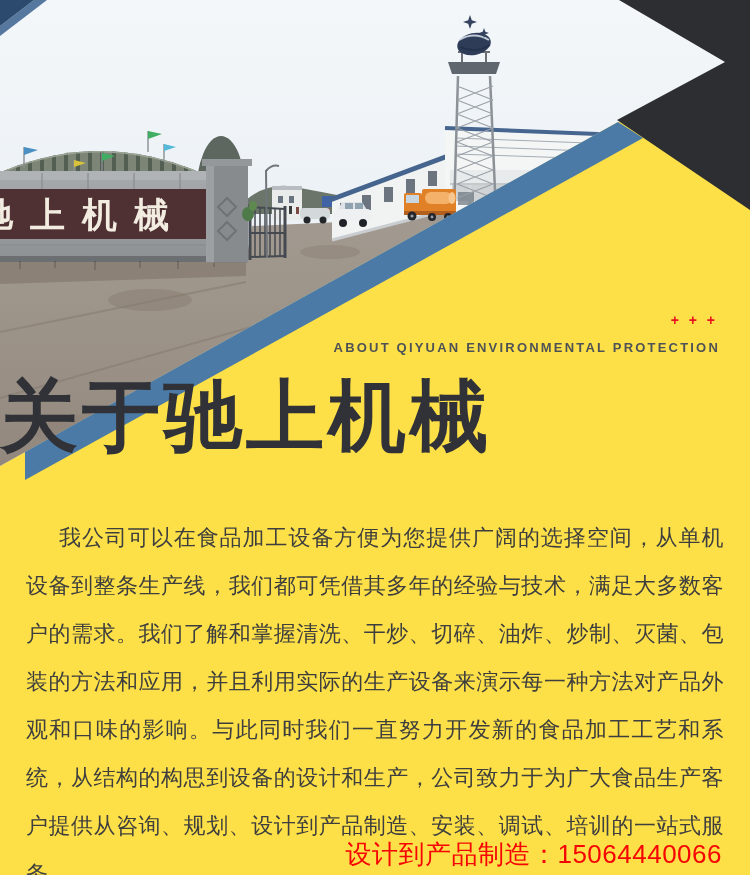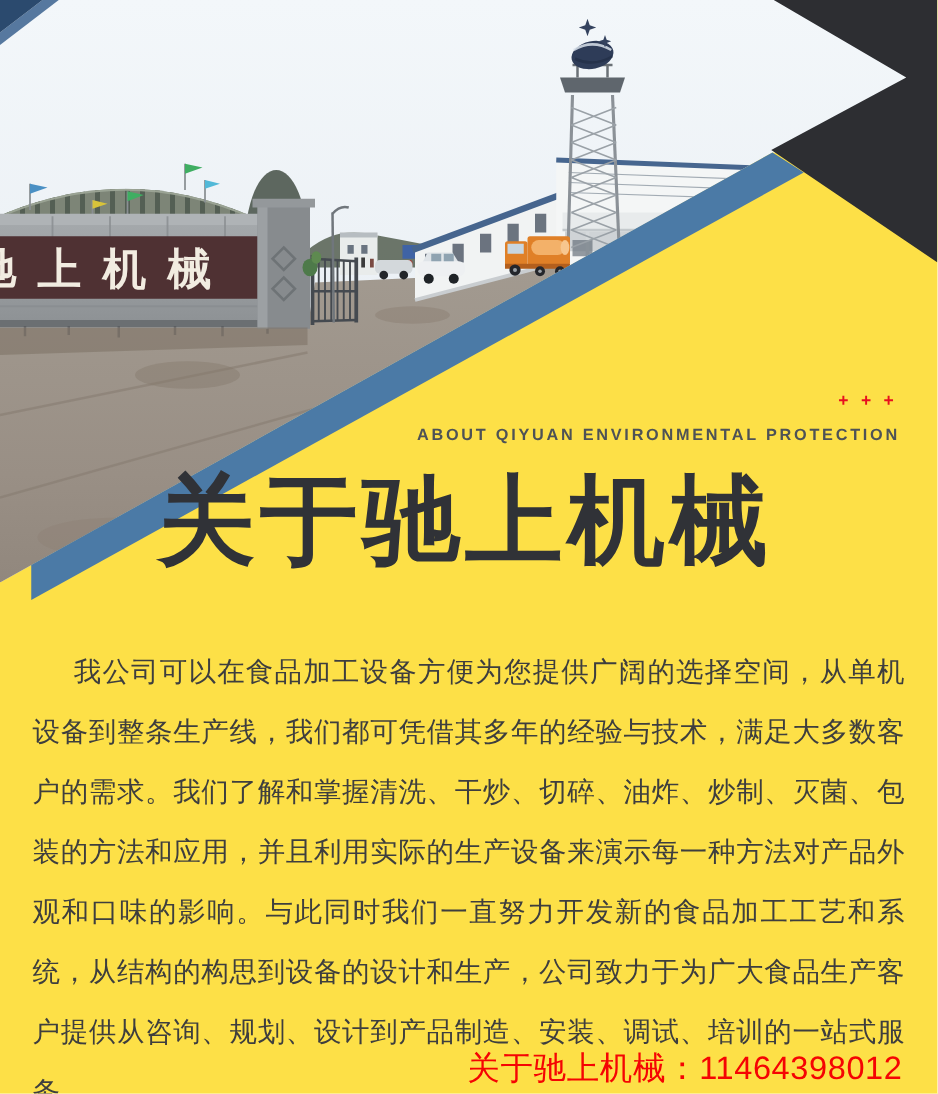--- a/index.html
+++ b/index.html
@@ -13,21 +13,21 @@
   .corner2{fill:var(--corner-navy-light,#56789f);}
   .sign-band{fill:var(--sign-maroon,#4f3133);}
   .sign-text{fill:var(--sign-ivory,#f2ece1);font-weight:bold;font-size:35px;letter-spacing:17px;
              font-family:"Liberation Sans","DejaVu Sans",sans-serif;}
   .truck{fill:var(--truck-orange,#e08027);}
   
   .plus-row{position:absolute;top:312px;right:32px;color:var(--plus-red,#e8101f);
             font-size:14px;font-weight:bold;letter-spacing:3px;}
   .eyebrow{position:absolute;top:340px;right:30px;color:var(--eyebrow-gray,#4e5256);
            font-size:13px;letter-spacing:2.2px;font-weight:700;}
-  .big-title{position:absolute;top:368px;right:0;width:100%;text-align:center;padding-right:6px;
+  .big-title{position:absolute;top:368px;right:0;width:100%;text-align:left;padding-right:6px;
              box-sizing:border-box;color:var(--title-dark,#303237);font-size:78px;font-weight:900;
              letter-spacing:4px;line-height:96px;white-space:nowrap;}
   .body-par{position:absolute;top:514px;left:0;width:750px;padding:0 26px;box-sizing:border-box;
             color:var(--body-gray,#3e3e3e);font-size:22px;line-height:48px;text-align:justify;
             text-indent:33px;letter-spacing:0.5px;}
   .phone-line{position:absolute;top:836px;right:28px;color:var(--phone-red,#f50403);
               font-size:26px;line-height:36px;letter-spacing:0.5px;white-space:nowrap;}
 </style>
 </head>
 <body>
@@ -238,16 +238,16 @@
     <polygon class="corner" points="0,0 34,0 0,26"></polygon>
   </svg>
 
   <div class="plus-row">+ + +</div>
   <div class="eyebrow">ABOUT QIYUAN ENVIRONMENTAL PROTECTION</div>
   <h1 class="big-title" style="margin:0;">关于驰上机械</h1>
 
   <p class="body-par" style="margin:0;">我公司可以在食品加工设备方便为您提供广阔的选择空间，从单机设备到整条生产线，我们都可凭借其多年的经验与技术，满足大多数客户的需求。我们了解和掌握清洗、干炒、切碎、油炸、炒制、灭菌、包装的方法和应用，并且利用实际的生产设备来演示每一种方法对产品外观和口味的影响。与此同时我们一直努力开发新的食品加工工艺和系统，从结构的构思到设备的设计和生产，公司致力于为广大食品生产客户提供从咨询、规划、设计到产品制造、安装、调试、培训的一站式服务。</p>
 
   <div class="phone-line">
-    <span>关于驰上机械：</span><span>11464398012</span>
+    <span>设计到产品制造：</span><span>15064440066</span>
   </div>
 
 </div>
 
 </body></html>

